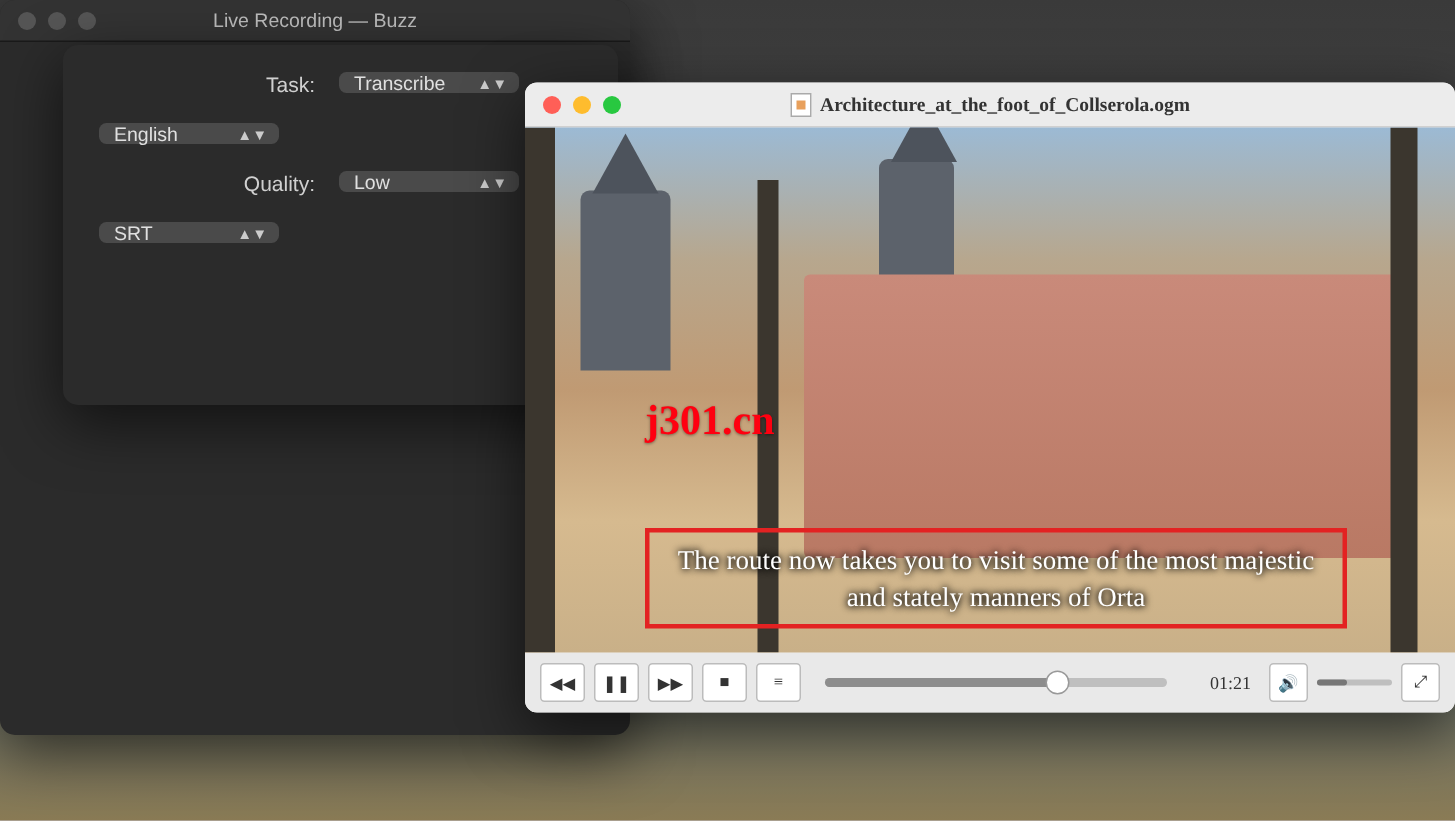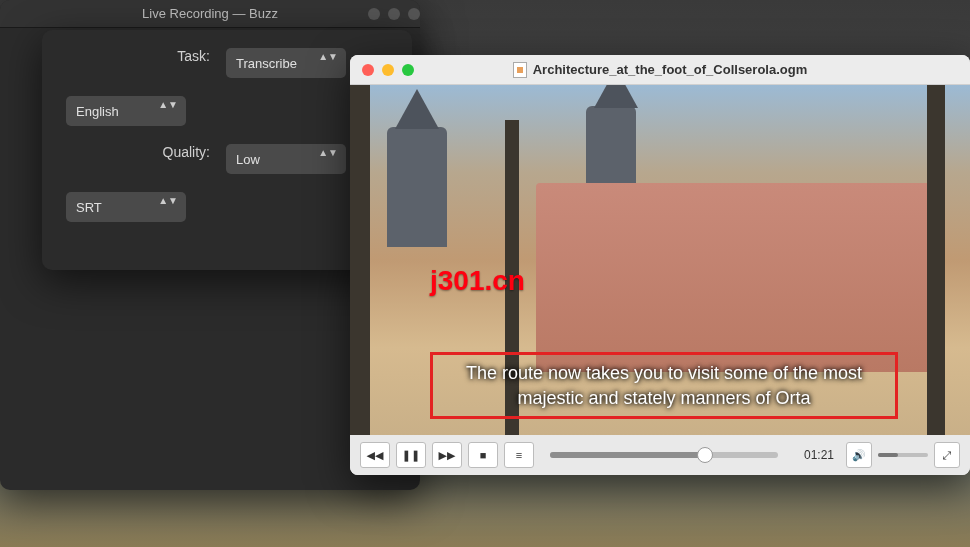--- a/index.html
+++ b/index.html
@@ -21,39 +21,38 @@
     overflow: hidden;
   }
   
   .dark {
     background: #2b2b2b; color: #c8c8c8;
   }
   .dark .titlebar {
     height: 28px; display: flex; align-items: center;
     background: #333; position: relative;
     border-bottom: 1px solid #1a1a1a;
-    justify-content: flex-end;
   }
   .dark .traffic { display:flex; gap:8px; padding-left:12px; }
   .dark .traffic span {
     width:12px; height:12px; border-radius:50%; background:#555;
   }
   .dark .titlebar .title {
     position:absolute; left:0; right:0; text-align:center;
     font-size:13px; color:#bdbdbd; font-weight:500;
     pointer-events:none;
   }
   .form { padding: 18px 24px 24px; }
   .row { display:flex; margin-bottom:18px; }
   .row label {
     width: 160px; text-align: right; padding-right: 16px;
     color:#d0d0d0; font-size:14px;
   }
   .row .select {
-    flex: 0 0 120px; height:30px; background:#4a4a4a;
+    flex: 0 0 120px; height:14px; background:#4a4a4a;
     border-radius:5px; display:flex; align-items:center;
     padding:4px 10px; color:#e0e0e0; font-size:13px;
     position:relative; cursor:pointer;
   }
   .row .select .chev {
     position:absolute; right:8px; top:6px; color:#ccc; font-size:10px;
     display:flex; flex-direction:column; line-height:6px;
   }
 
   
@@ -190,21 +189,21 @@
     </div>
     <div class="row">
       <div class="select">
         <span>SRT</span>
         <span class="chev">▲▼</span>
       </div>
     </div>
   </div>
 </div>
 
-<div class="window video-window" style="left:350px; top:55px; width:620px;">
+<div class="window video-window" style="left:350px; top:55px; width:620px;font-family:Liberation Serif, serif;">
   <div class="vtitlebar">
     <div class="vtraffic">
       <span class="tl tl-red"></span>
       <span class="tl tl-yel"></span>
       <span class="tl tl-grn"></span>
     </div>
     <div class="vtitle">
       <span class="docicon"></span>
       <span>Architecture_at_the_foot_of_Collserola.ogm</span>
     </div>

